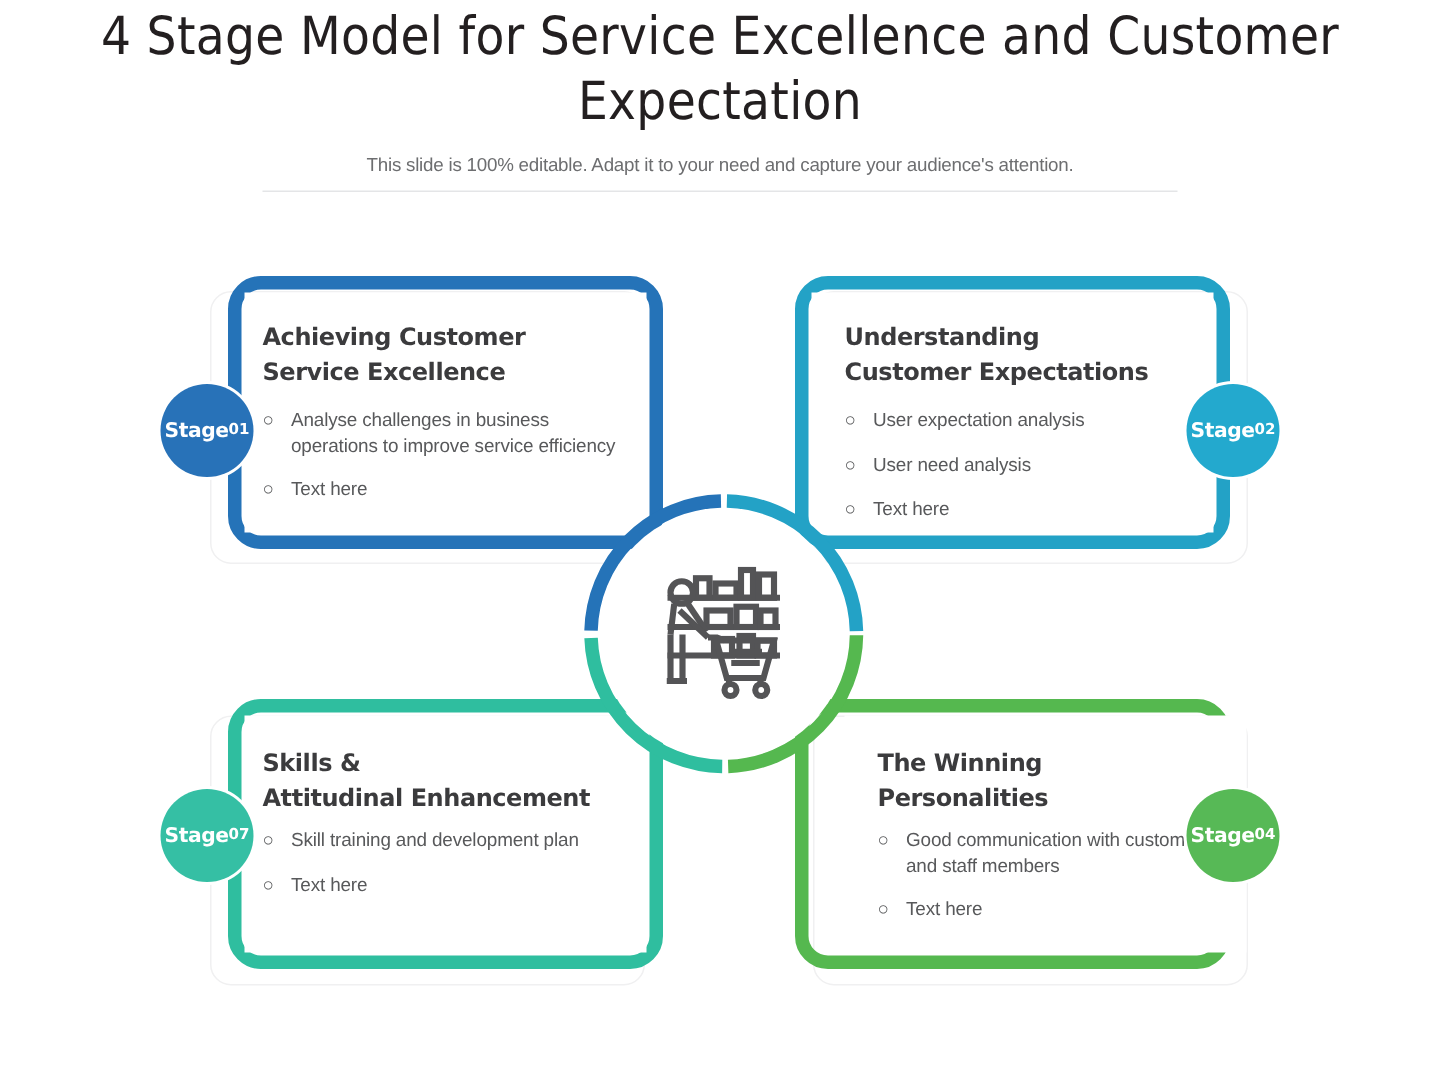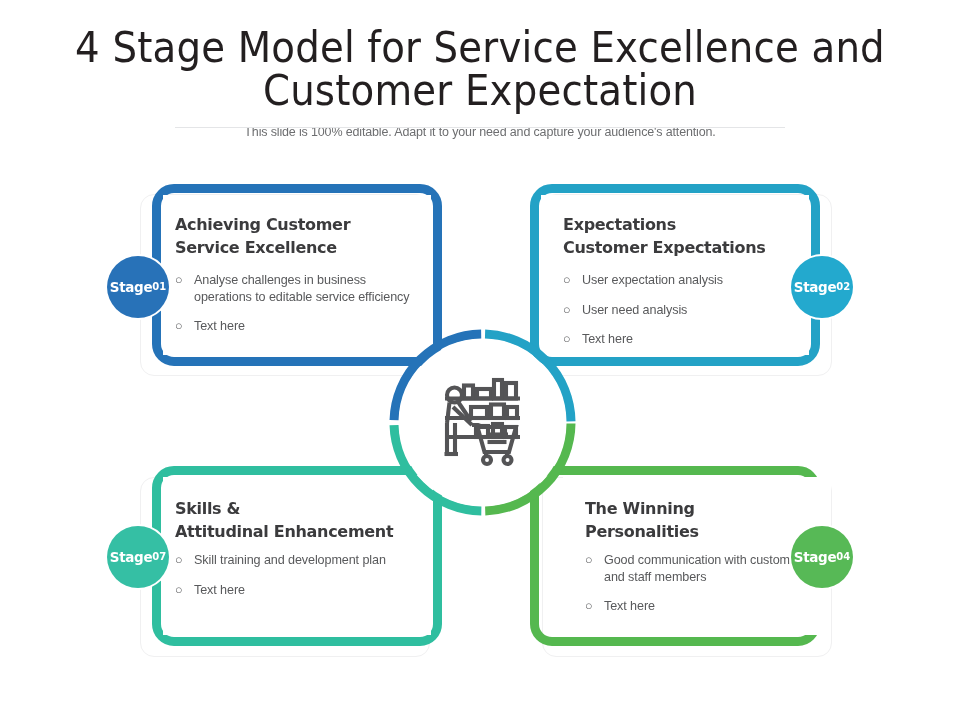--- a/index.html
+++ b/index.html
@@ -20,22 +20,22 @@
   }
 
   
   .header {
     position: absolute;
     left: 0; top: 0;
     width: 960px;
     text-align: center;
   }
   .title {
-    margin-top: 26px;
-    font-size: 43px;
+    margin-top: 4px;
+    font-size: 35px;
     line-height: 43px;
     font-weight: 400;
     color: #231f20;
     letter-spacing: 0.2px;
     padding: 0 60px;
     font-family: "DejaVu Sans", sans-serif;
     font-stretch: condensed;
   }
   .subtitle {
     margin-top: 13px;
@@ -165,38 +165,38 @@
   <div class="card" style="left:140px; top:194px; width:290px; height:182px;"></div>
   <div class="frame" style="left:152px; top:184px; width:290px; height:182px; border-color:#2573B8;"></div>
   <div class="panel" style="left:163px; top:195px; width:268px; height:160px; padding:18px 16px 0 12px;">
     <div class="card-title">
       <span>Achieving Customer</span><br>
       <span>Service Excellence</span>
     </div>
     <ul class="bullets">
       <li>
         <span class="bullet-mark">○</span>
-        <span>Analyse challenges in business operations to editable service efficiency</span>
+        <span>Analyse challenges in business operations to improve service efficiency</span>
       </li>
       <li>
         <span class="bullet-mark">○</span>
         <span>Text here</span>
       </li>
     </ul>
   </div>
   <div class="badge" style="left:107px; top:256px; background:#2872B8;">
     <span class="b-word">Stage</span>
     <span class="b-num">01</span>
   </div>
 
   <div class="card" style="left:542px; top:194px; width:290px; height:182px;"></div>
   <div class="frame" style="left:530px; top:184px; width:290px; height:182px; border-color:#23A2C6;"></div>
   <div class="panel" style="left:541px; top:195px; width:268px; height:160px; padding:18px 12px 0 22px;">
     <div class="card-title">
-      <span>Expectations</span><br>
+      <span>Understanding</span><br>
       <span>Customer Expectations</span>
     </div>
     <ul class="bullets">
       <li>
         <span class="bullet-mark">○</span>
         <span>User expectation analysis</span>
       </li>
       <li>
         <span class="bullet-mark">○</span>
         <span>User need analysis</span>

